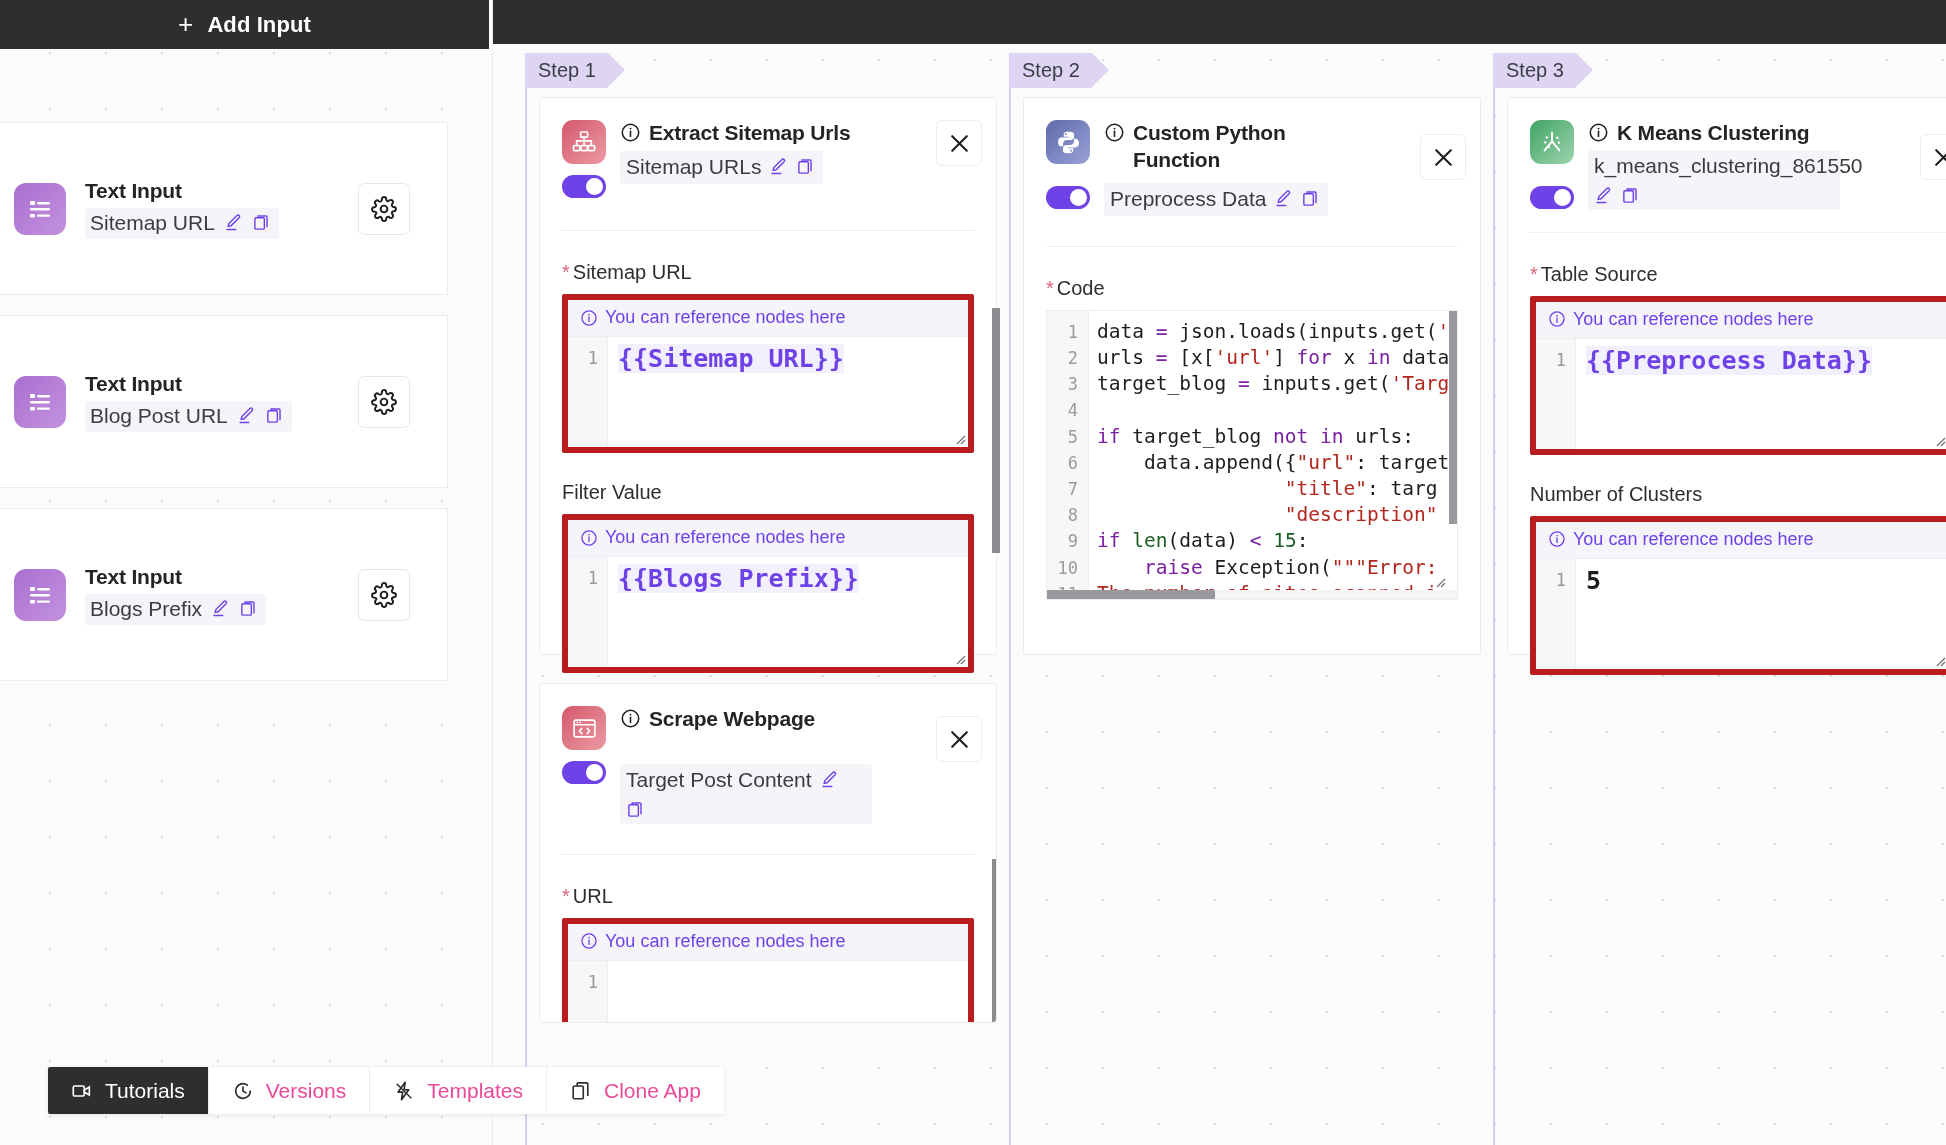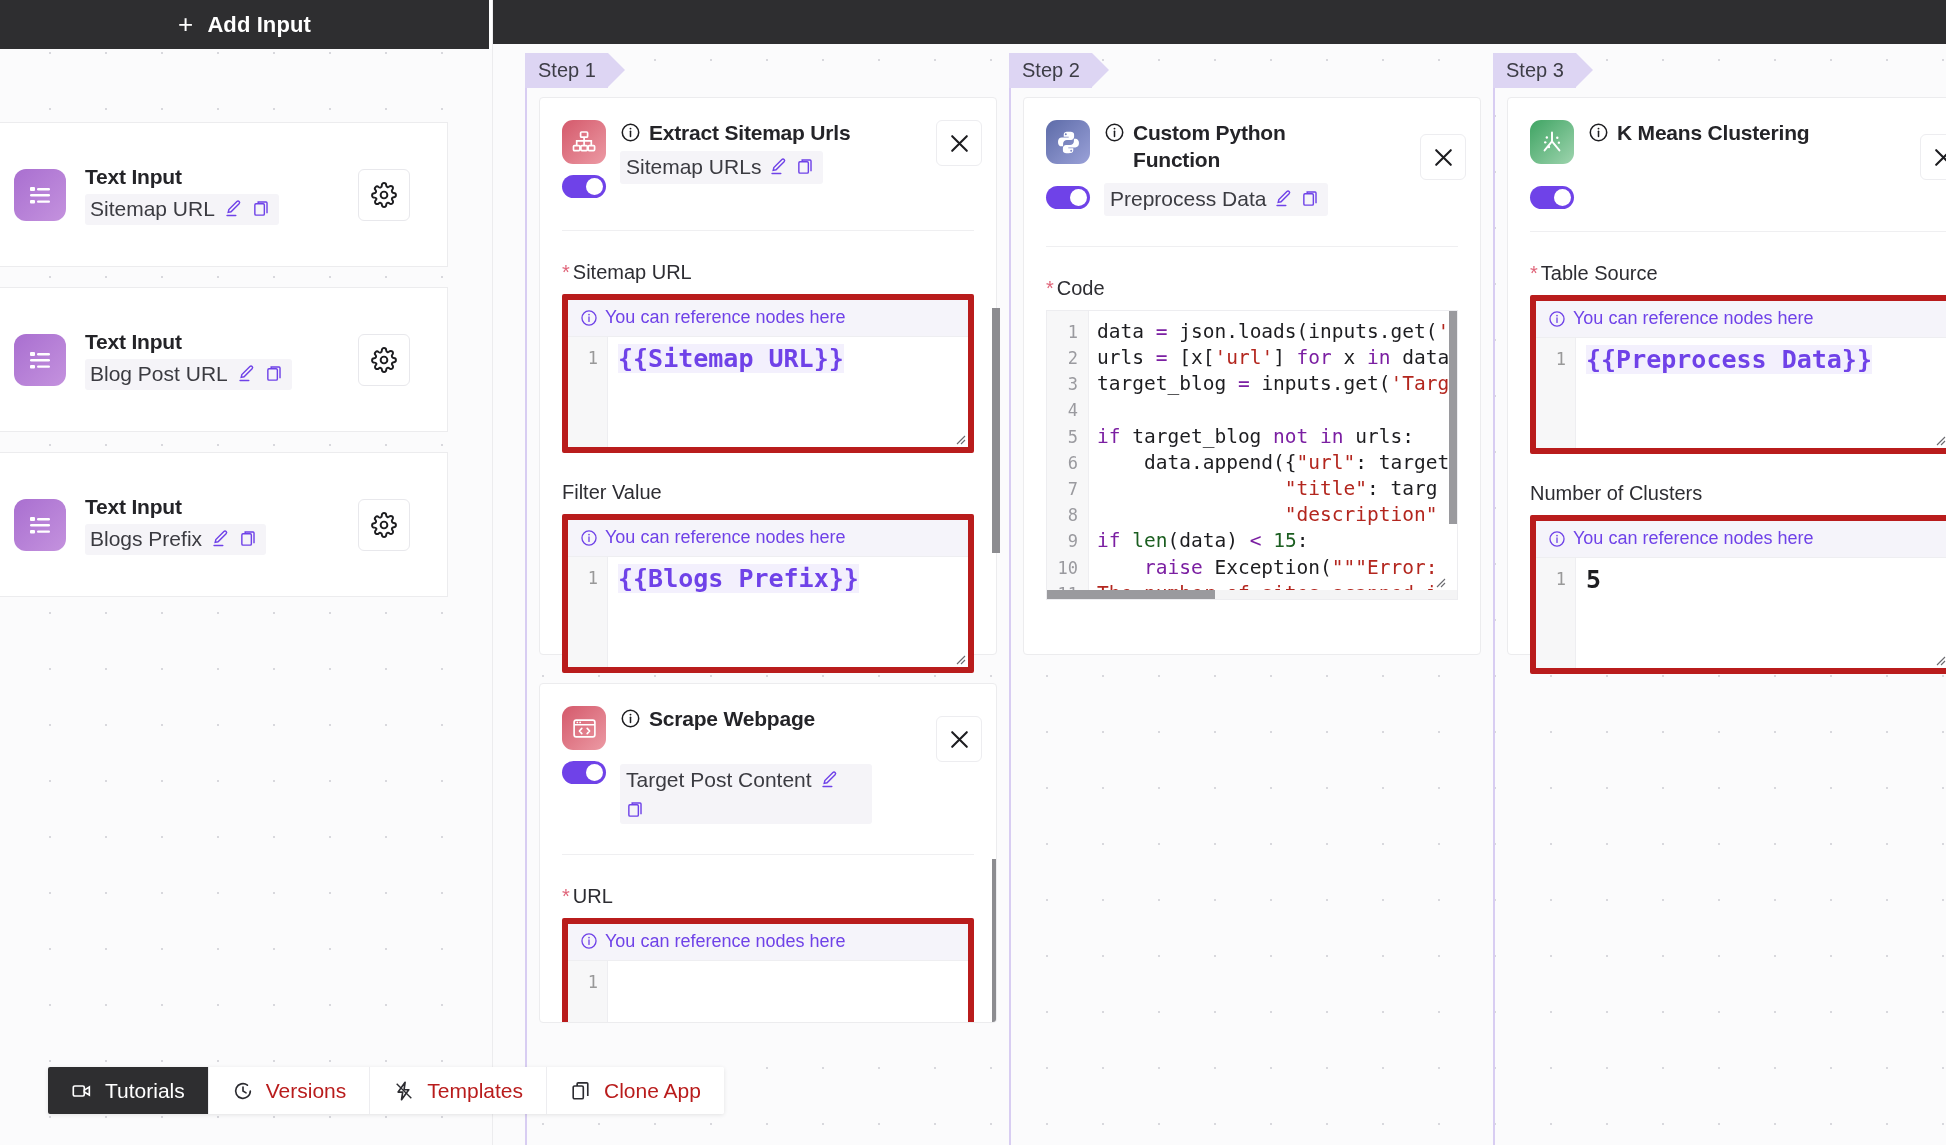--- a/index.html
+++ b/index.html
@@ -55,21 +55,21 @@
   }
   .input-list {
     position: absolute;
     top: 122px; left: 0;
     width: 448px;
   }
   .input-card {
     background: #ffffff;
     border: 1px solid #ececee;
     border-left: none;
-    height: 145px;
+    height: 173px;
     display: flex;
     align-items: center;
     padding-left: 14px;
     position: relative;
   }
   .input-card + .input-card { margin-top: 20px; }
   .ti-icon {
     width: 52px; height: 52px; border-radius: 12px;
     background: linear-gradient(135deg, #a96fd0 0%, #c492de 100%);
     flex: 0 0 52px;
@@ -359,21 +359,21 @@
     height: 47px;
     border-radius: 2px;
     overflow: hidden;
     box-shadow: 0 1px 4px rgba(0,0,0,.10);
     z-index: 20;
   }
   .bb-item {
     display: flex; align-items: center; gap: 12px;
     padding: 0 23px;
     background: #ffffff;
-    color: #b91c1c;
+    color: #ec4899;
     font-size: 21px;
     cursor: pointer;
     border-right: 1px solid #ededf0;
   }
   .bb-item:last-child { border-right: none; }
   .bb-item.active { background: #2e2e30; color: #ffffff; }
 
   svg { display: block; }
 </style>
 </head>
@@ -802,20 +802,35 @@
               <div class="node-titlebox" style="max-width:252px;">
                 <div class="node-title">
                   <span class="info">
                     <svg width="21" height="21" viewBox="0 0 22 22" fill="none" stroke="#1d1d20" stroke-width="1.6">
                         <circle cx="11" cy="11" r="8.6"></circle>
                         <path d="M11 9.8v5.4" stroke-linecap="round"></path>
                         <circle cx="11" cy="6.9" r="1" fill="#1d1d20" stroke="none"></circle>
                       </svg>
                   </span>
                   <span class="ttl">K Means Clustering</span>
+                </div>
+                <div class="node-chip wide" style="margin-top:3px;">
+                  <span>k_means_clustering_861550</span>
+                  <span class="icon-btn">
+                    <svg width="19" height="19" viewBox="0 0 20 20">
+                        <path d="M13.6 2.6a1.6 1.6 0 012.3 2.3L7.4 13.4l-3 .7.7-3z" fill="none" stroke="#6f42e8" stroke-width="1.5"></path>
+                        <path d="M3.3 17.4h9" stroke="#6f42e8" stroke-width="1.7" stroke-linecap="round"></path>
+                      </svg>
+                  </span>
+                  <span class="icon-btn">
+                    <svg width="19" height="19" viewBox="0 0 20 20">
+                        <rect x="3" y="5" width="10" height="12" rx="1.2" fill="none" stroke="#6f42e8" stroke-width="1.5"></rect>
+                        <path d="M6.5 5V3.2h8.3c.6 0 1 .5 1 1V15" fill="none" stroke="#6f42e8" stroke-width="1.5"></path>
+                      </svg>
+                  </span>
                 </div>
               </div>
               <div class="close-btn" style="top:36px; right:10px;">
                 <svg width="25" height="25" viewBox="0 0 24 24" stroke="#1d1d20" stroke-width="2" stroke-linecap="round">
                     <path d="M5 5l14 14M19 5L5 19"></path>
                   </svg>
               </div>
             </div>
             <div class="node-divider"></div>
             <div class="node-body">

